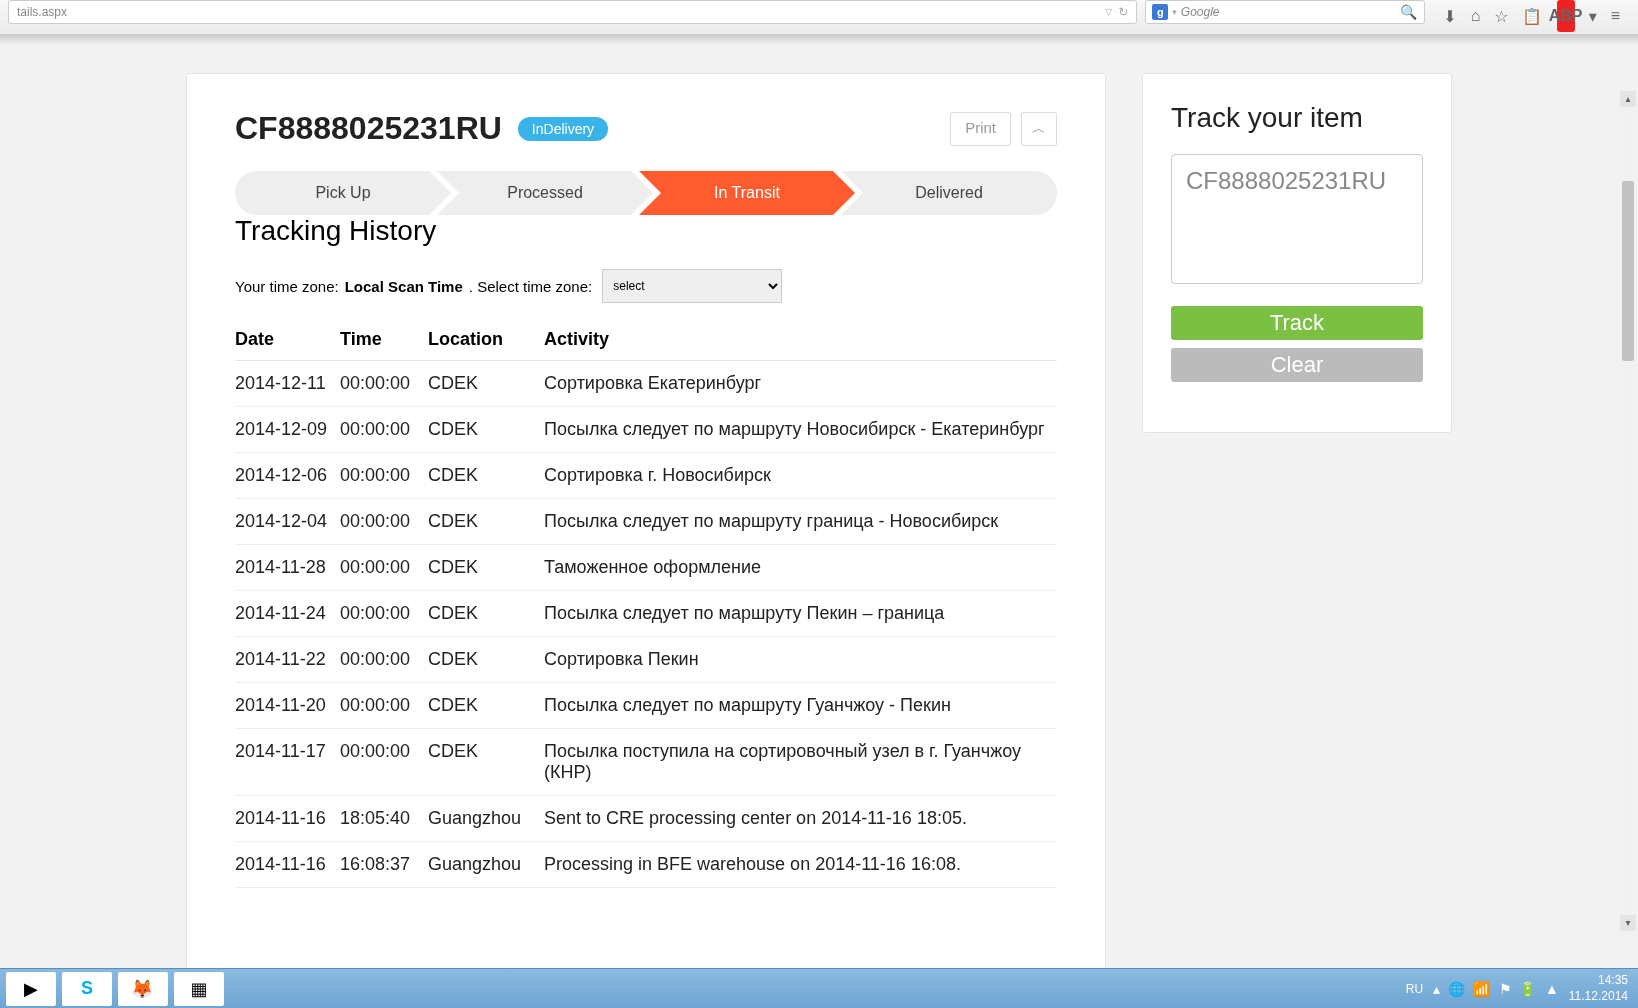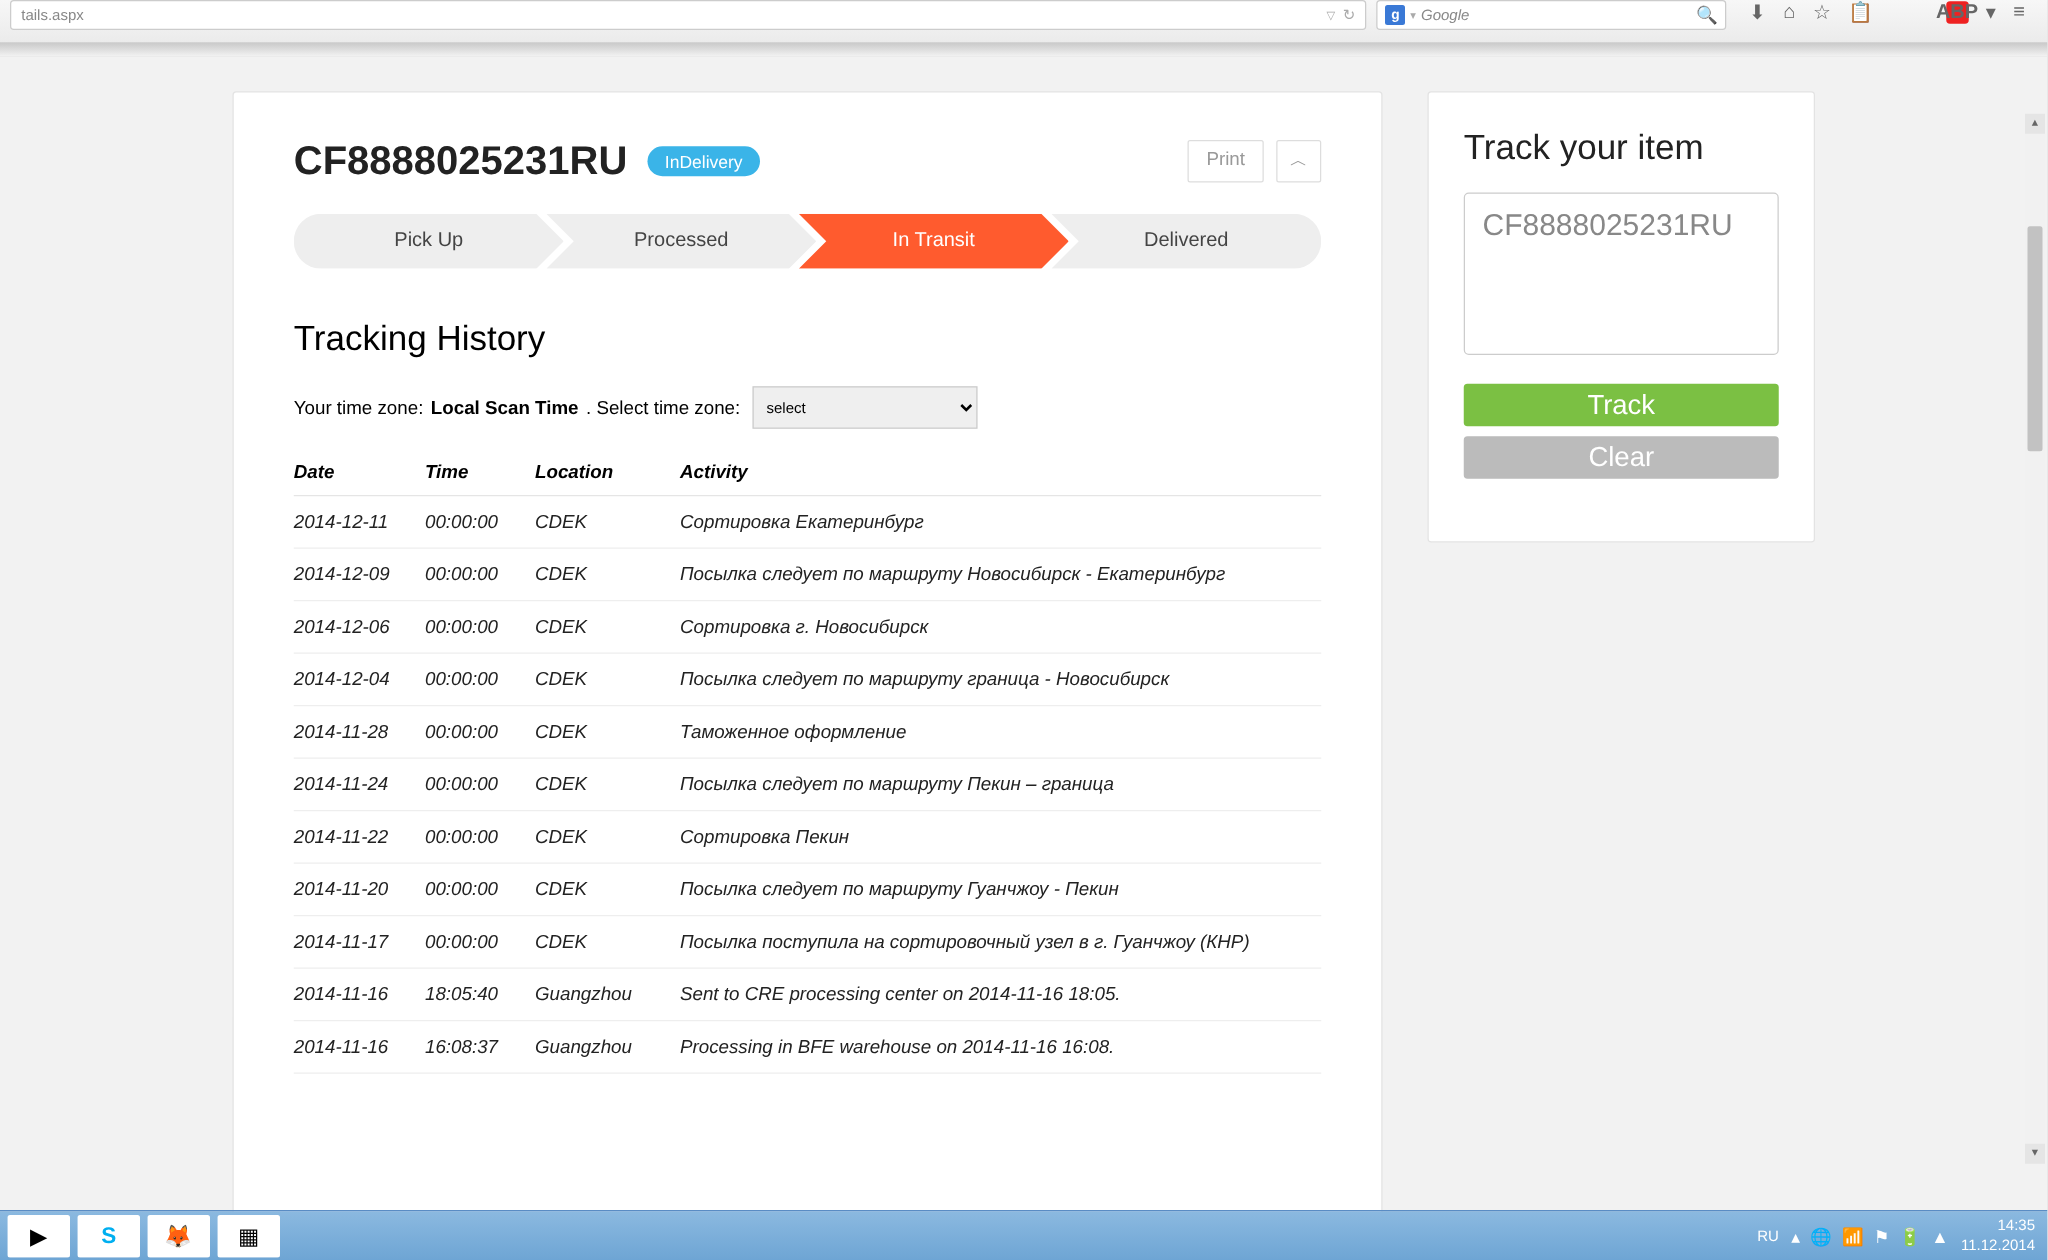--- a/index.html
+++ b/index.html
@@ -43,23 +43,23 @@
     .search-icon-g {
       width: 16px; height: 16px; background: #3a79d6; color: #fff;
       font-size: 11px; font-weight: bold; display: flex; align-items: center;
       justify-content: center; border-radius: 2px; margin-right: 4px;
     }
     .search-placeholder { color: #888; font-size: 12px; font-style: italic; flex: 1; padding-left: 4px; }
     .magnifier { color: #4a8ee0; font-size: 14px; }
     .toolbar-icons { display: flex; gap: 14px; align-items: center; padding: 0 10px; }
     .toolbar-icons span { color: #666; font-size: 16px; }
     .abp {
-      width: 18px; height: 18px; background: #e22; border-radius: 3px;
+      width: 18px; height: 32px; background: #e22; border-radius: 3px;
       color: #fff; font-size: 8px; display: flex; align-items: center;
-      justify-content: center; font-weight: bold; margin-left: 44px;
+      justify-content: center; font-weight: bold;
     }
     .hamburger { font-size: 18px; }
     
     .shadow-bar { height: 10px; background: linear-gradient(#ccc, #f2f2f2); }
     
     .content-wrap {
       height: 930px;
       background: #f2f2f2;
       position: relative;
       display: flex;
@@ -104,21 +104,21 @@
       font-size: 15px; padding: 6px 14px; border-radius: 2px; cursor: pointer;
     }
     .collapse-btn {
       border: 1px solid #ddd; background: #fff; color: #999;
       width: 36px; height: 34px; border-radius: 2px;
       display: flex; align-items: center; justify-content: center;
       cursor: pointer; font-size: 14px;
     }
     
     .progress-bar {
-      display: flex; height: 44px; margin-bottom: 40px;
+      display: flex; height: 44px; 
     }
     .step {
       flex: 1; display: flex; align-items: center; justify-content: center;
       font-size: 16px; color: #444; background: #eeeeee; position: relative;
       clip-path: polygon(0 0, calc(100% - 22px) 0, 100% 50%, calc(100% - 22px) 100%, 0 100%, 22px 50%);
     }
     .step:first-child {
       clip-path: polygon(0 0, calc(100% - 22px) 0, 100% 50%, calc(100% - 22px) 100%, 0 100%);
       border-radius: 22px 0 0 22px;
     }
@@ -135,21 +135,21 @@
     .tz-row {
       font-size: 15px; display: flex; align-items: center; gap: 6px;
       margin-bottom: 16px;
     }
     .tz-bold { font-weight: bold; text-align: center; }
     .tz-select {
       border: 1px solid #ccc; padding: 3px 6px; font-size: 12px;
       width: 180px; height: 34px; margin-left: 4px;
     }
     table.history {
-      width: 100%; border-collapse: collapse; font-size: 15px; font-style: italic;
+      width: 100%; border-collapse: collapse; font-size: 18px;
     }
     table.history th {
       text-align: left; font-weight: bold; padding: 10px 8px 10px 0;
       border-bottom: 1px solid #e5e5e5;
     }
     table.history td {
       padding: 12px 8px 12px 0; border-bottom: 1px solid #eee;
       color: #222; vertical-align: top;
     }
     .col-date { width: 105px; }

